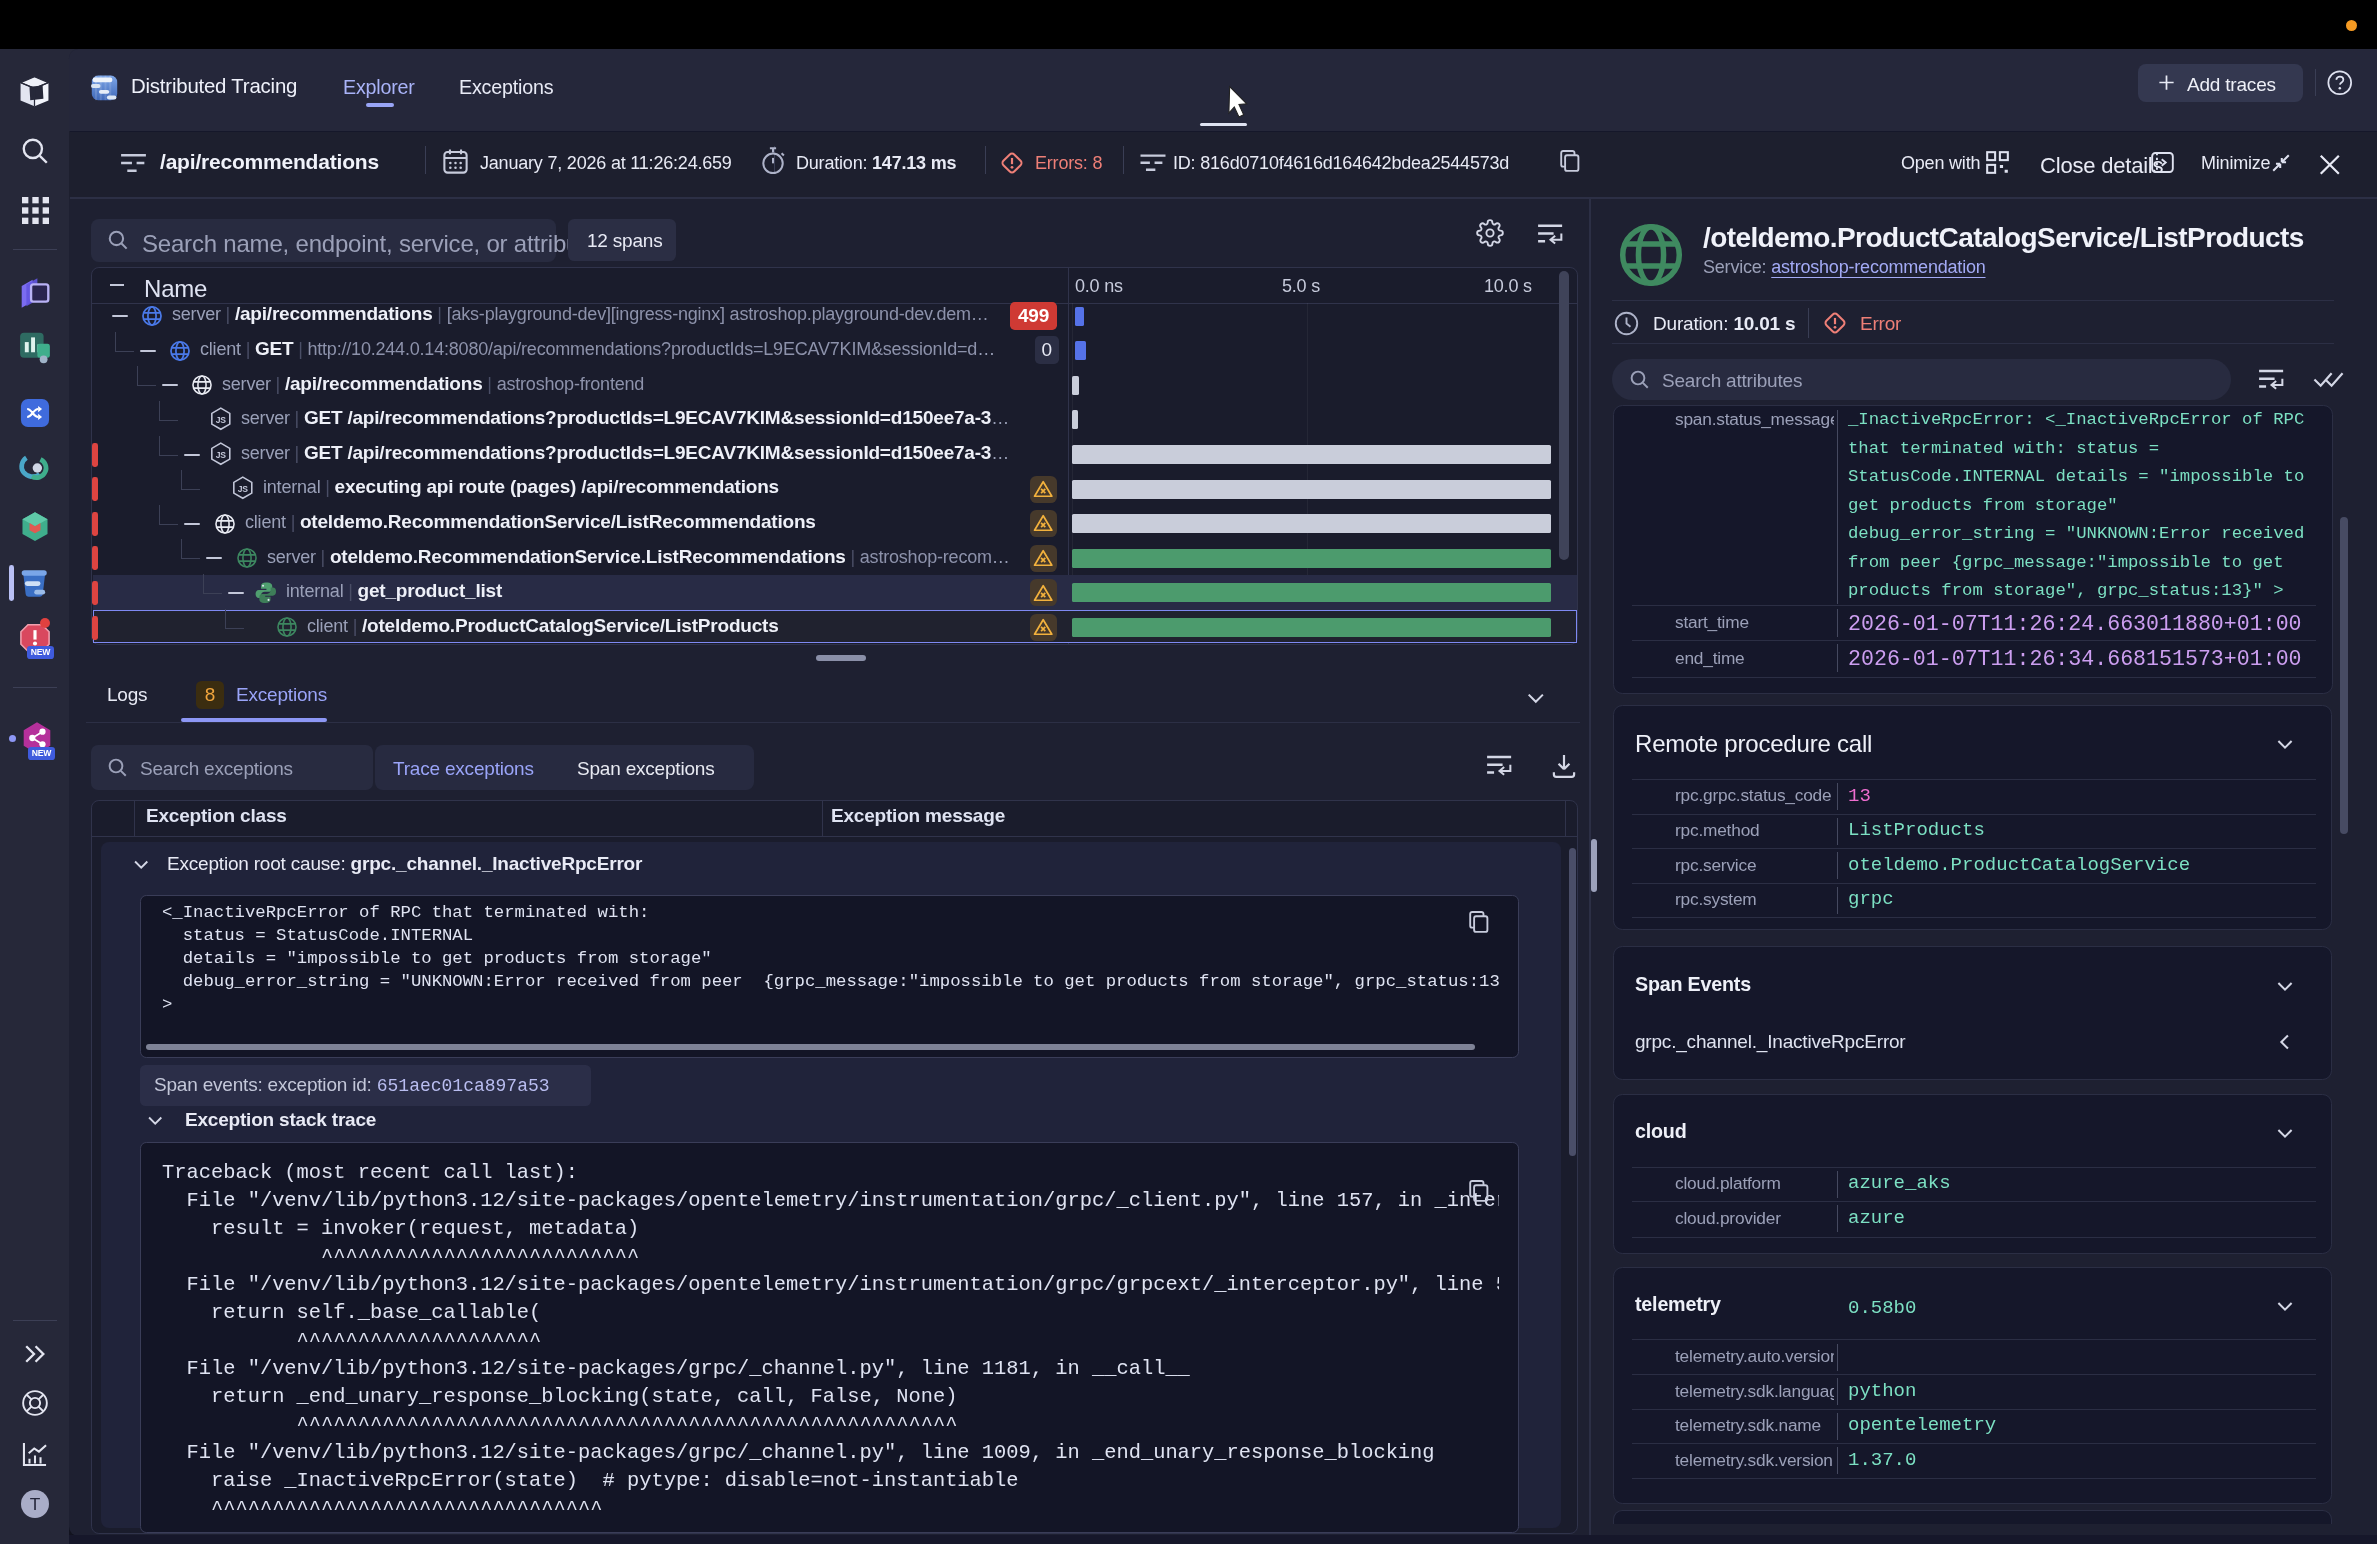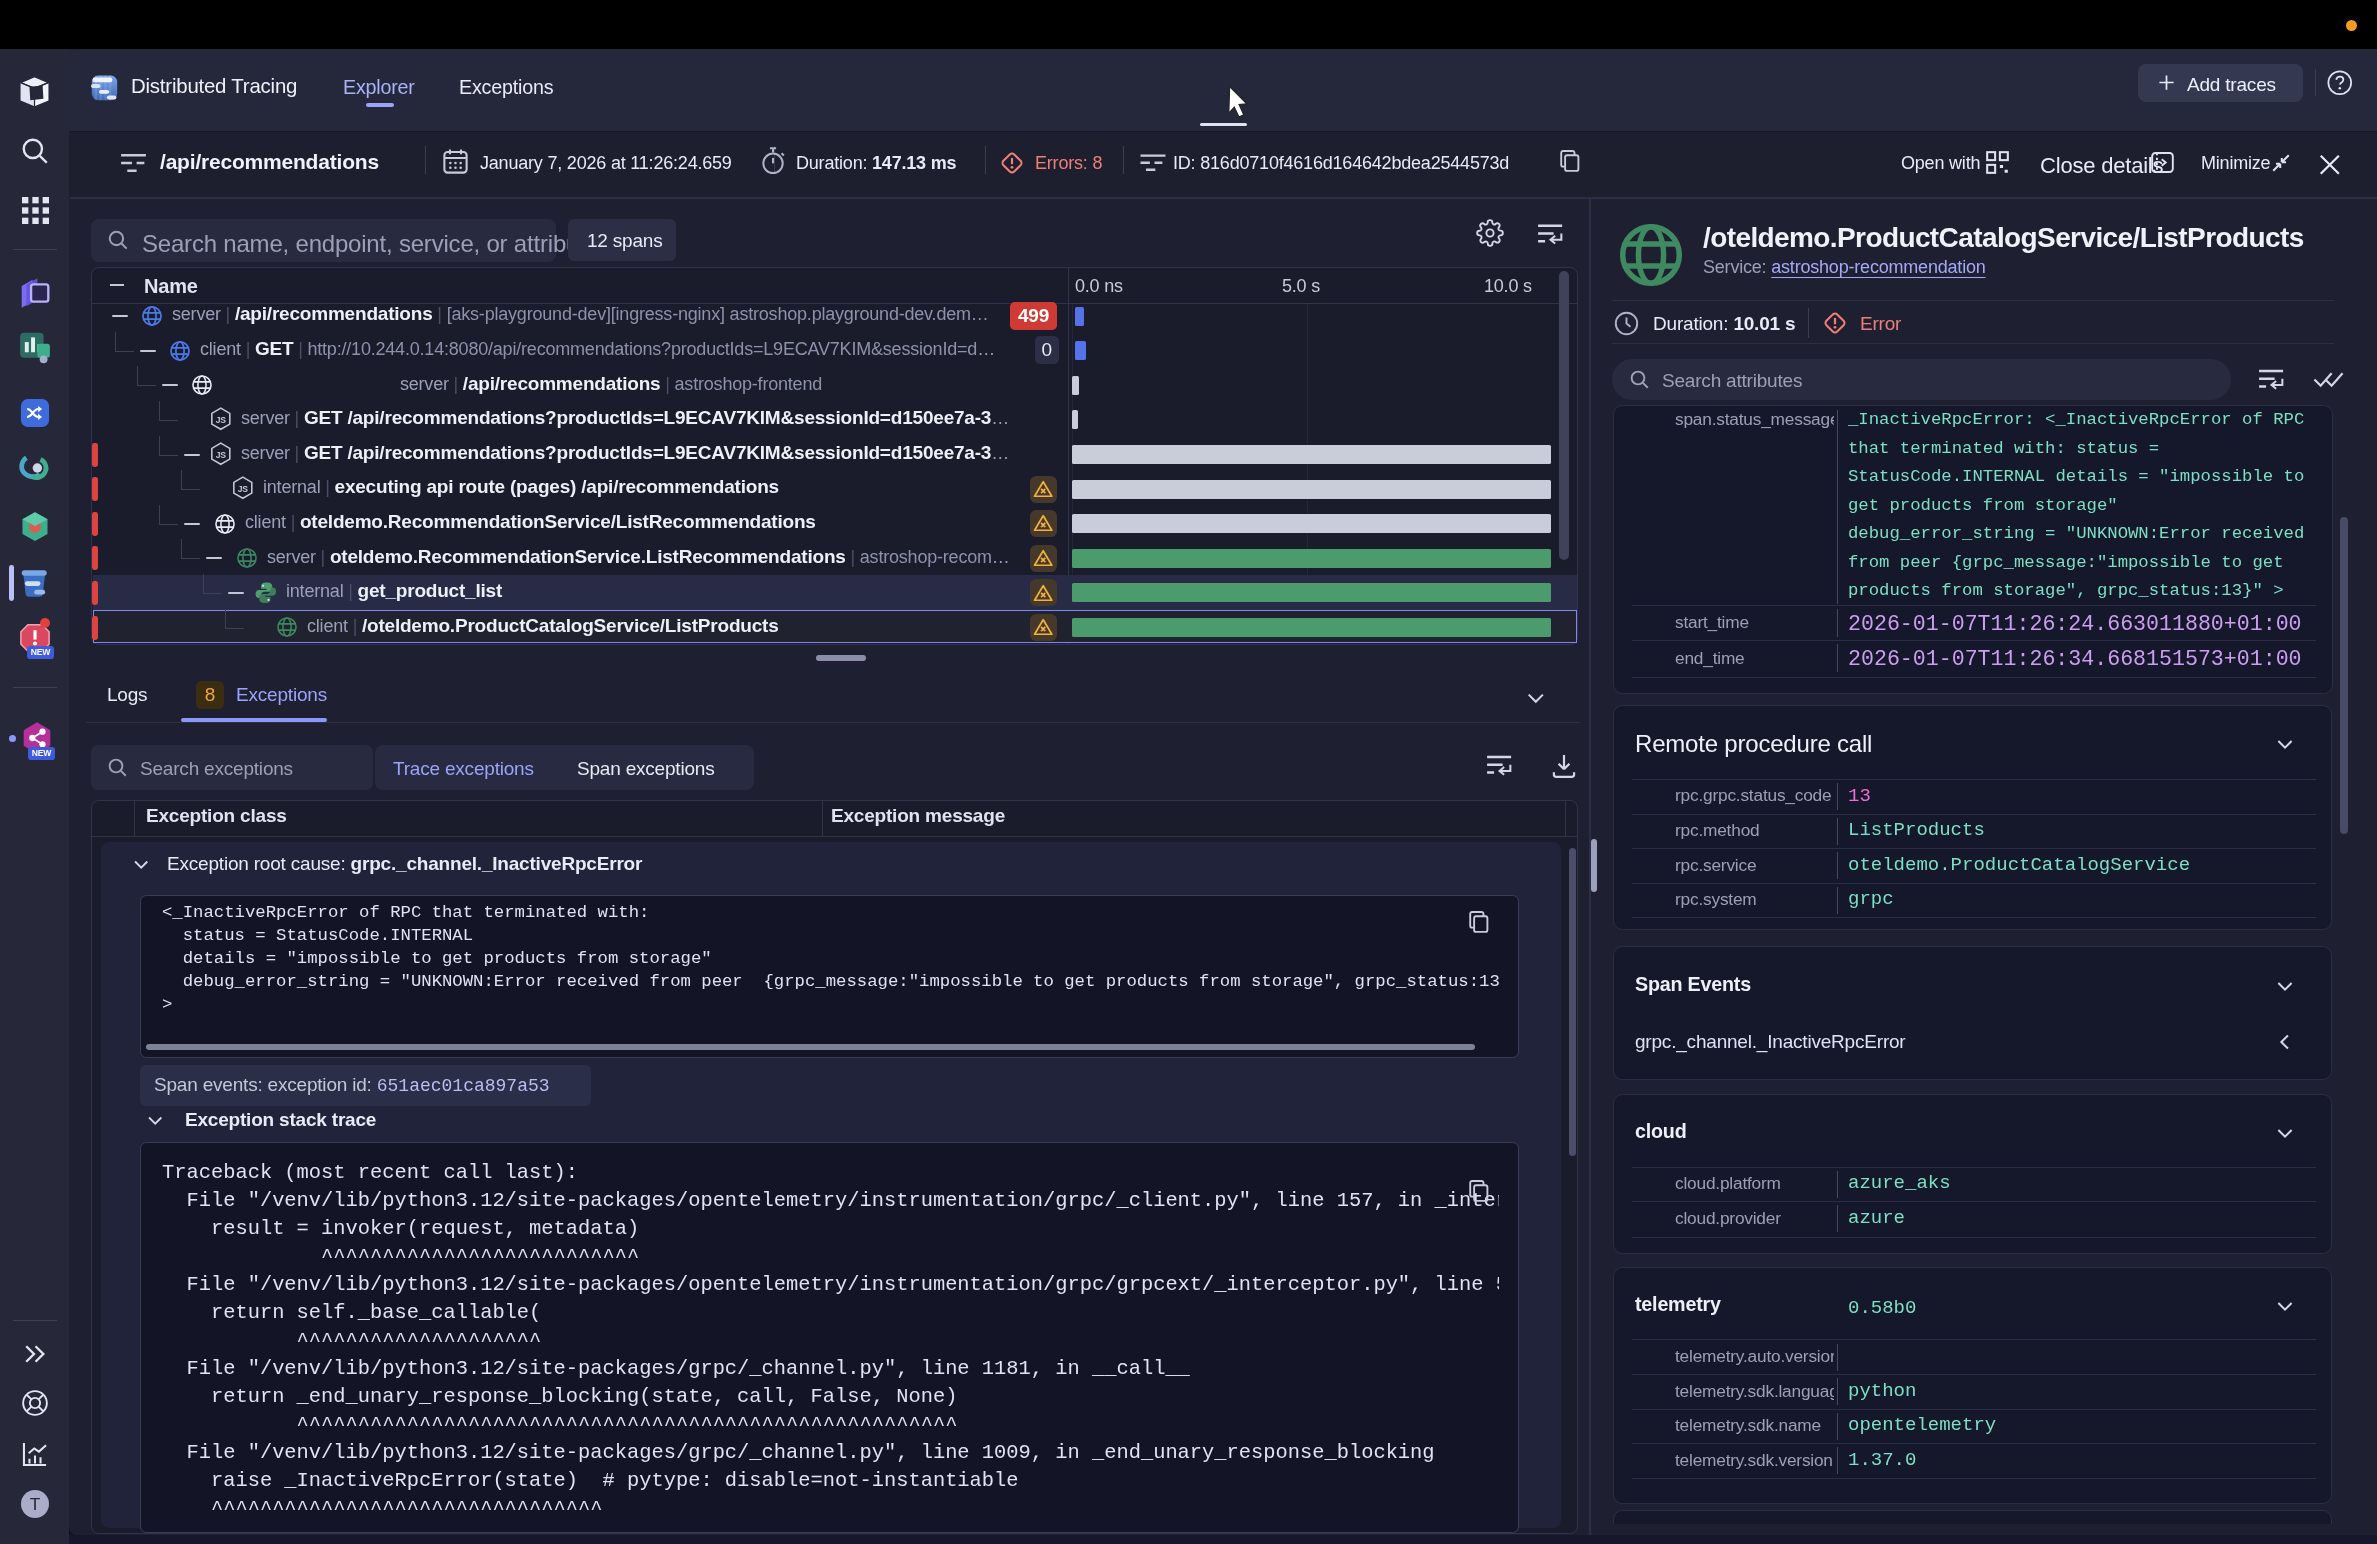--- a/index.html
+++ b/index.html
@@ -232,21 +232,21 @@
   <svg class="abs" style="left:1535px;top:221px;" width="31" height="25" viewBox="0 0 40 32" fill="none" stroke="#d4d7e6" stroke-width="3">
     <path d="M4 6h31M4 16h20M4 26h9"></path>
       <path d="M34 16v8H21" stroke-width="2.6"></path>
       <path d="M26 19l-6 5 6 5" stroke-width="2.6"></path>
   </svg>
 </div>
 
 <div id="treetable">
 <div class="abs" style="left:91px;top:267px;width:1487px;height:378px;border:1.2px solid #30334b;border-radius:7.9px;background:#1a1c2c;"></div>
 <div class="abs" style="left:110px;top:284px;width:14px;height:2px;background:#c3c7d9;"></div>
-<div class="abs" style="left:144px;top:275px;font-size:20px;font-weight:bold;color:#dfe3f2;">Name</div>
+<div class="abs" style="left:144px;top:275px;font-size:24px;font-weight:normal;color:#dfe3f2;">Name</div>
 <div class="abs" style="left:92px;top:303px;width:1485px;height:1.2px;background:#30334b;"></div>
 <div class="abs" style="left:1068px;top:268px;width:1.2px;height:377px;background:#30334b;"></div>
 <div class="abs" style="left:1075px;top:276px;font-size:18px;color:#c7cbdc;">0.0 ns</div>
 <div class="abs" style="left:1282px;top:276px;font-size:18px;color:#c7cbdc;">5.0 s</div>
 <div class="abs" style="left:1484px;top:276px;font-size:18px;color:#c7cbdc;">10.0 s</div>
 <div class="abs" style="left:1072px;top:303px;width:0.8px;height:340px;background:rgba(255,255,255,0.05);"></div>
 <div class="abs" style="left:1307px;top:303px;width:0.8px;height:340px;background:rgba(255,255,255,0.05);"></div>
 <div class="abs" style="left:93px;top:575px;width:1484px;height:35px;background:#282b45;"></div>
 <div class="abs" style="left:93px;top:610px;width:1484px;height:33px;border:1.6px solid #7e89f2;background:#20222f;"></div>
 <div class="abs" style="left:92px;top:443px;width:6.3px;height:23.6px;border-radius:2.4px;background:#dd4441;"></div>
@@ -274,21 +274,21 @@
 <div class="abs" style="left:200px;top:338px;width:802px;overflow:hidden;white-space:nowrap;text-overflow:ellipsis;font-size:18px;color:#9aa0b8;">client<span class="sep">&nbsp;|&nbsp;</span><span style="font-weight:bold;color:#eef0f8;font-size:19px;">GET</span><span class="sep">&nbsp;|&nbsp;</span><span style="color:#8d92ab;">http://10.244.0.14:8080/api/recommendations?productIds=L9ECAV7KIM&amp;sessionId=d150ee…</span></div>
 <div class="abs" style="left:1035px;top:336px;width:23.6px;height:27.5px;background:#2b2e44;border-radius:4.7px;text-align:center;font-size:19px;color:#e8eaf5;line-height:27.5px;">0</div>
 <div class="abs" style="left:1075px;top:341px;width:11px;height:19px;background:#5572e8;border-radius:1.6px;"></div>
 <div class="abs" style="left:137px;top:366px;width:19px;height:19.7px;border-left:1.2px solid #3c4056;border-bottom:1.2px solid #3c4056;"></div>
 <div class="abs" style="left:162px;top:384px;width:15.7px;height:2px;background:#c3c7d9;border-radius:1.6px;"></div>
 <svg class="abs" style="left:191px;top:374px;" width="22" height="22" viewBox="0 0 28 28" fill="none" stroke="#e8eaf2" stroke-width="2.0">
 <circle cx="14" cy="14" r="11.5"></circle>
       <ellipse cx="14" cy="14" rx="5.2" ry="11.5"></ellipse>
       <path d="M3.2 10h21.6M3.2 18h21.6"></path>
     </svg>
-<div class="abs" style="left:222px;top:373px;width:778px;overflow:hidden;white-space:nowrap;text-overflow:ellipsis;font-size:18px;color:#9aa0b8;text-align:center;">server<span class="sep">&nbsp;|&nbsp;</span><span style="font-weight:bold;color:#eef0f8;font-size:19px;">/api/recommendations</span><span class="sep">&nbsp;|&nbsp;</span><span style="color:#8d92ab;">astroshop-frontend</span></div>
+<div class="abs" style="left:222px;top:373px;width:778px;overflow:hidden;white-space:nowrap;text-overflow:ellipsis;font-size:18px;color:#9aa0b8;">server<span class="sep">&nbsp;|&nbsp;</span><span style="font-weight:bold;color:#eef0f8;font-size:19px;">/api/recommendations</span><span class="sep">&nbsp;|&nbsp;</span><span style="color:#8d92ab;">astroshop-frontend</span></div>
 <div class="abs" style="left:1072px;top:376px;width:7px;height:19px;background:#c9cdda;border-radius:1.6px;"></div>
 <div class="abs" style="left:159px;top:401px;width:19px;height:19.7px;border-left:1.2px solid #3c4056;border-bottom:1.2px solid #3c4056;"></div>
 <svg class="abs" style="left:209px;top:407px;" width="23.6" height="25" viewBox="0 0 30 32" fill="none">
 <path d="M15 1.5l11.5 6.6v13.8L15 28.5 3.5 21.9V8.1z" stroke="#c3c7d9" stroke-width="2"></path>
 <text x="15" y="20" font-family="Liberation Sans" font-size="11" font-weight="bold" fill="#c3c7d9" text-anchor="middle">JS</text>
     </svg>
 <div class="abs" style="left:241px;top:407px;width:770px;overflow:hidden;white-space:nowrap;text-overflow:ellipsis;font-size:18px;color:#9aa0b8;">server<span class="sep">&nbsp;|&nbsp;</span><span style="font-weight:bold;color:#eef0f8;font-size:19px;">GET /api/recommendations?productIds=L9ECAV7KIM&amp;sessionId=d150ee7a-3b1e…</span></div>
 <div class="abs" style="left:1072px;top:410px;width:5.5px;height:19px;background:#c9cdda;border-radius:1.6px;"></div>
 <div class="abs" style="left:159px;top:436px;width:19px;height:19.7px;border-left:1.2px solid #3c4056;border-bottom:1.2px solid #3c4056;"></div>
 <div class="abs" style="left:184px;top:454px;width:15.7px;height:2px;background:#c3c7d9;border-radius:1.6px;"></div>

